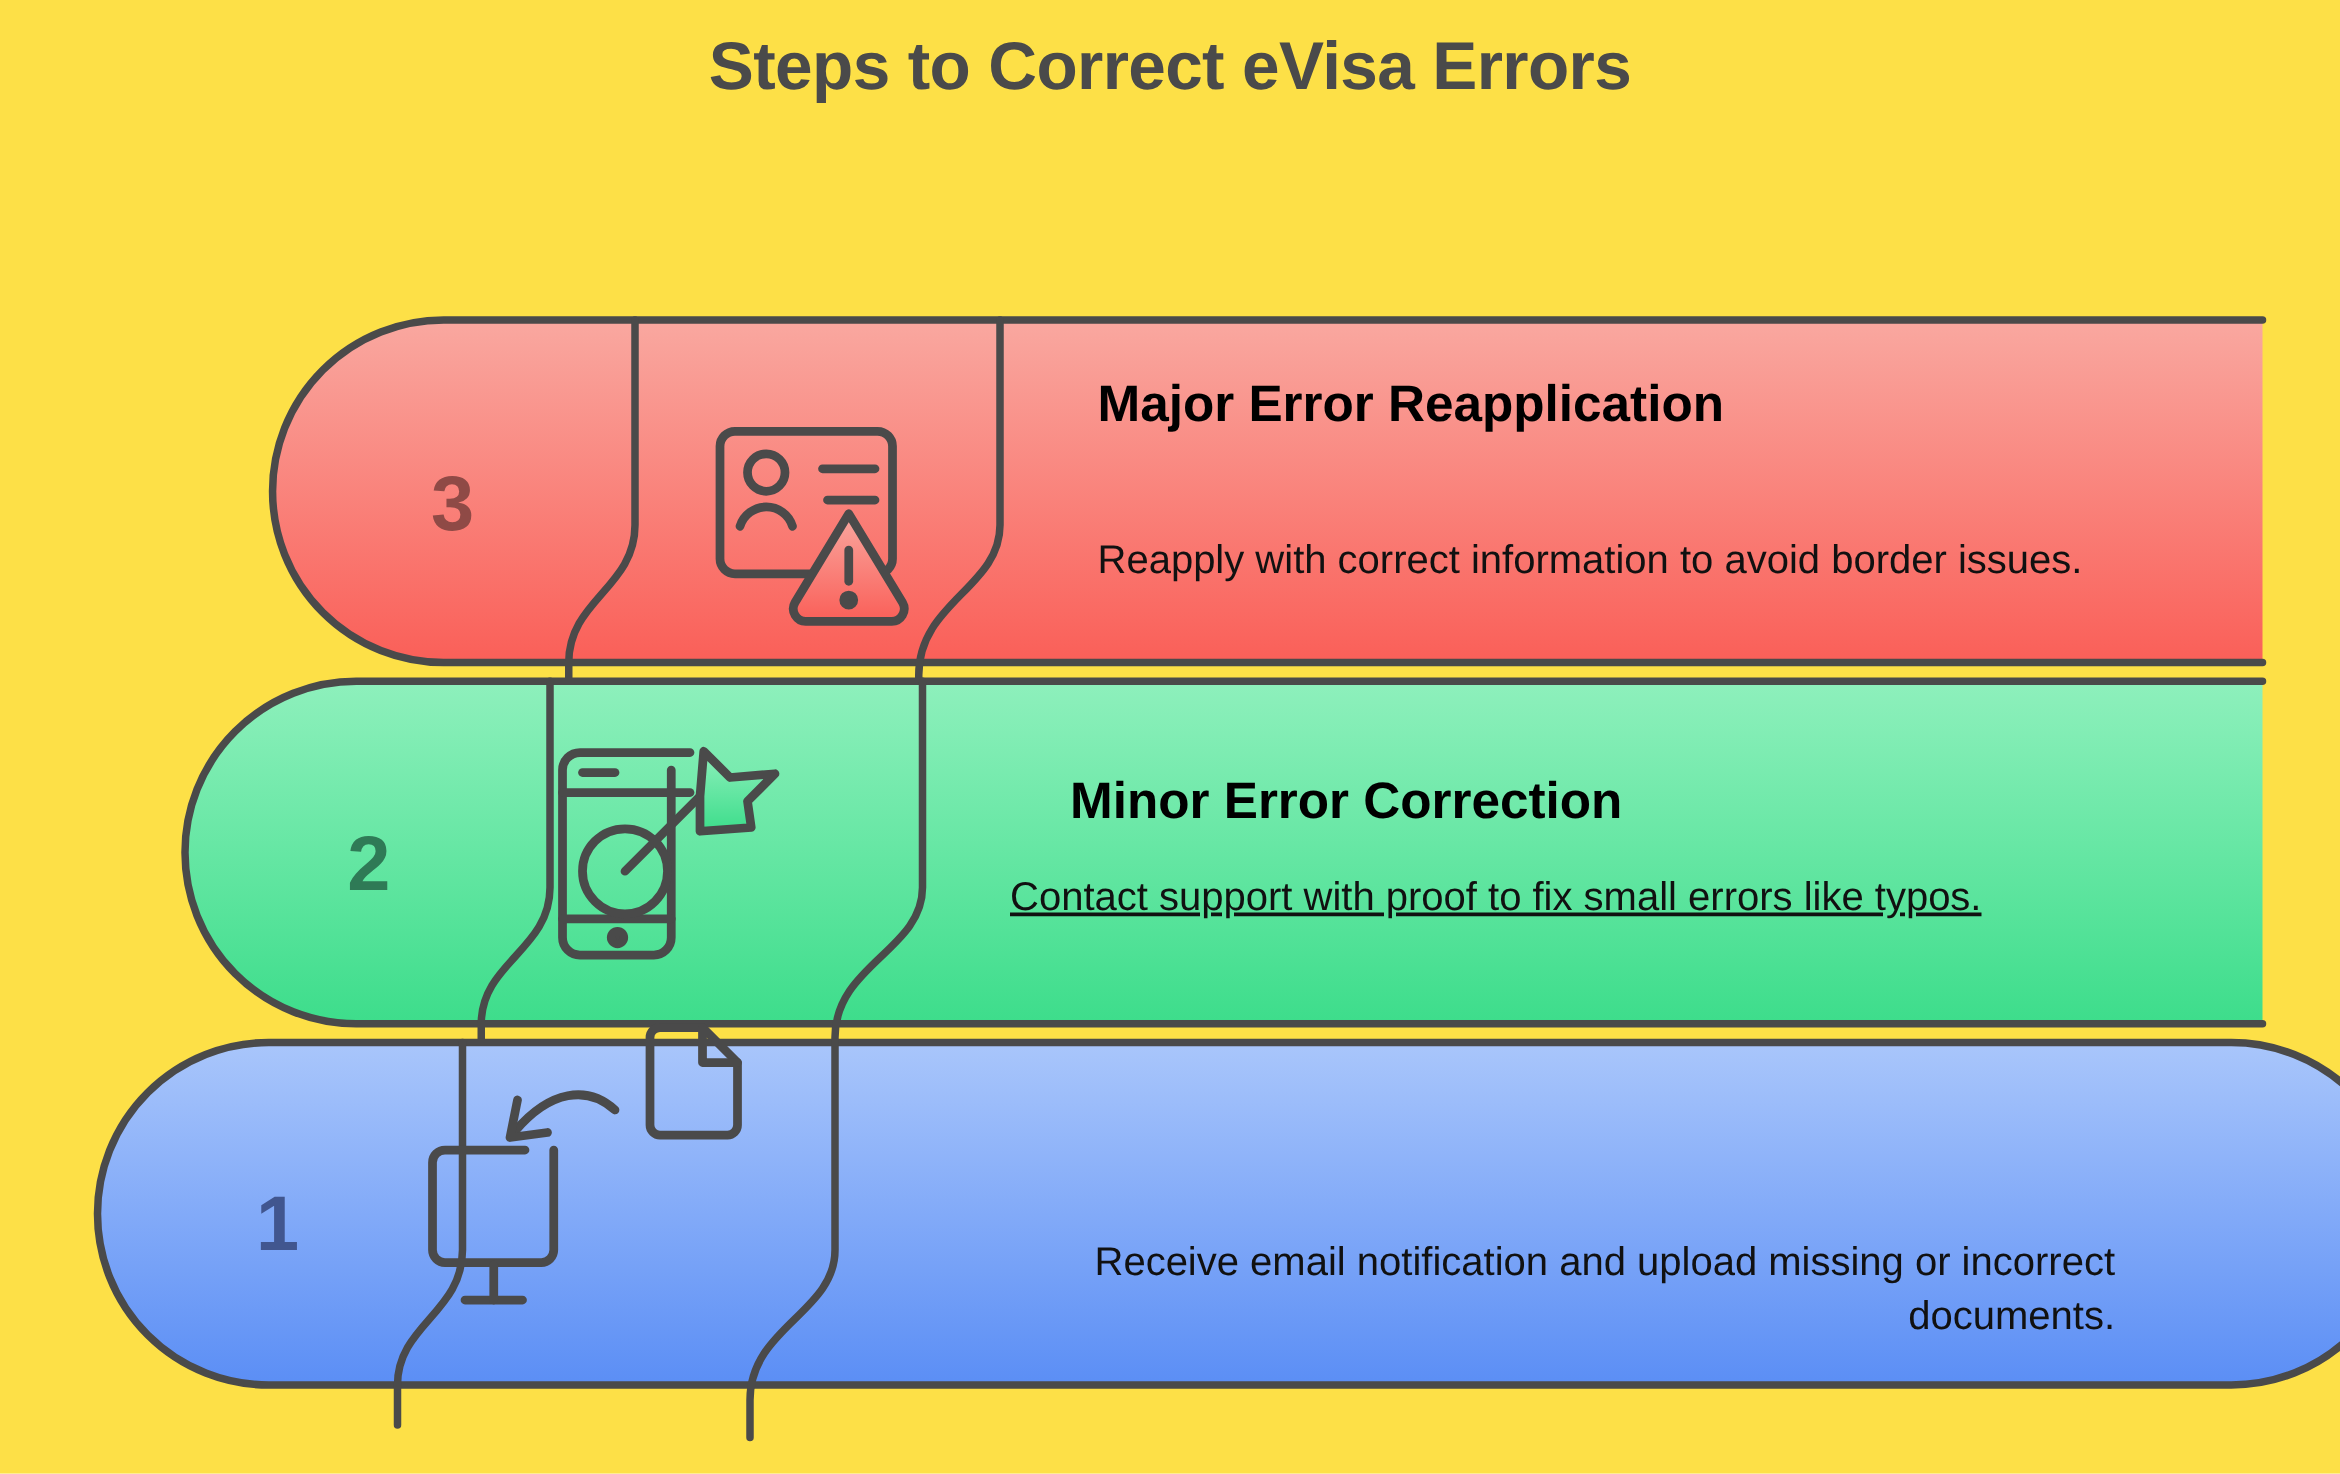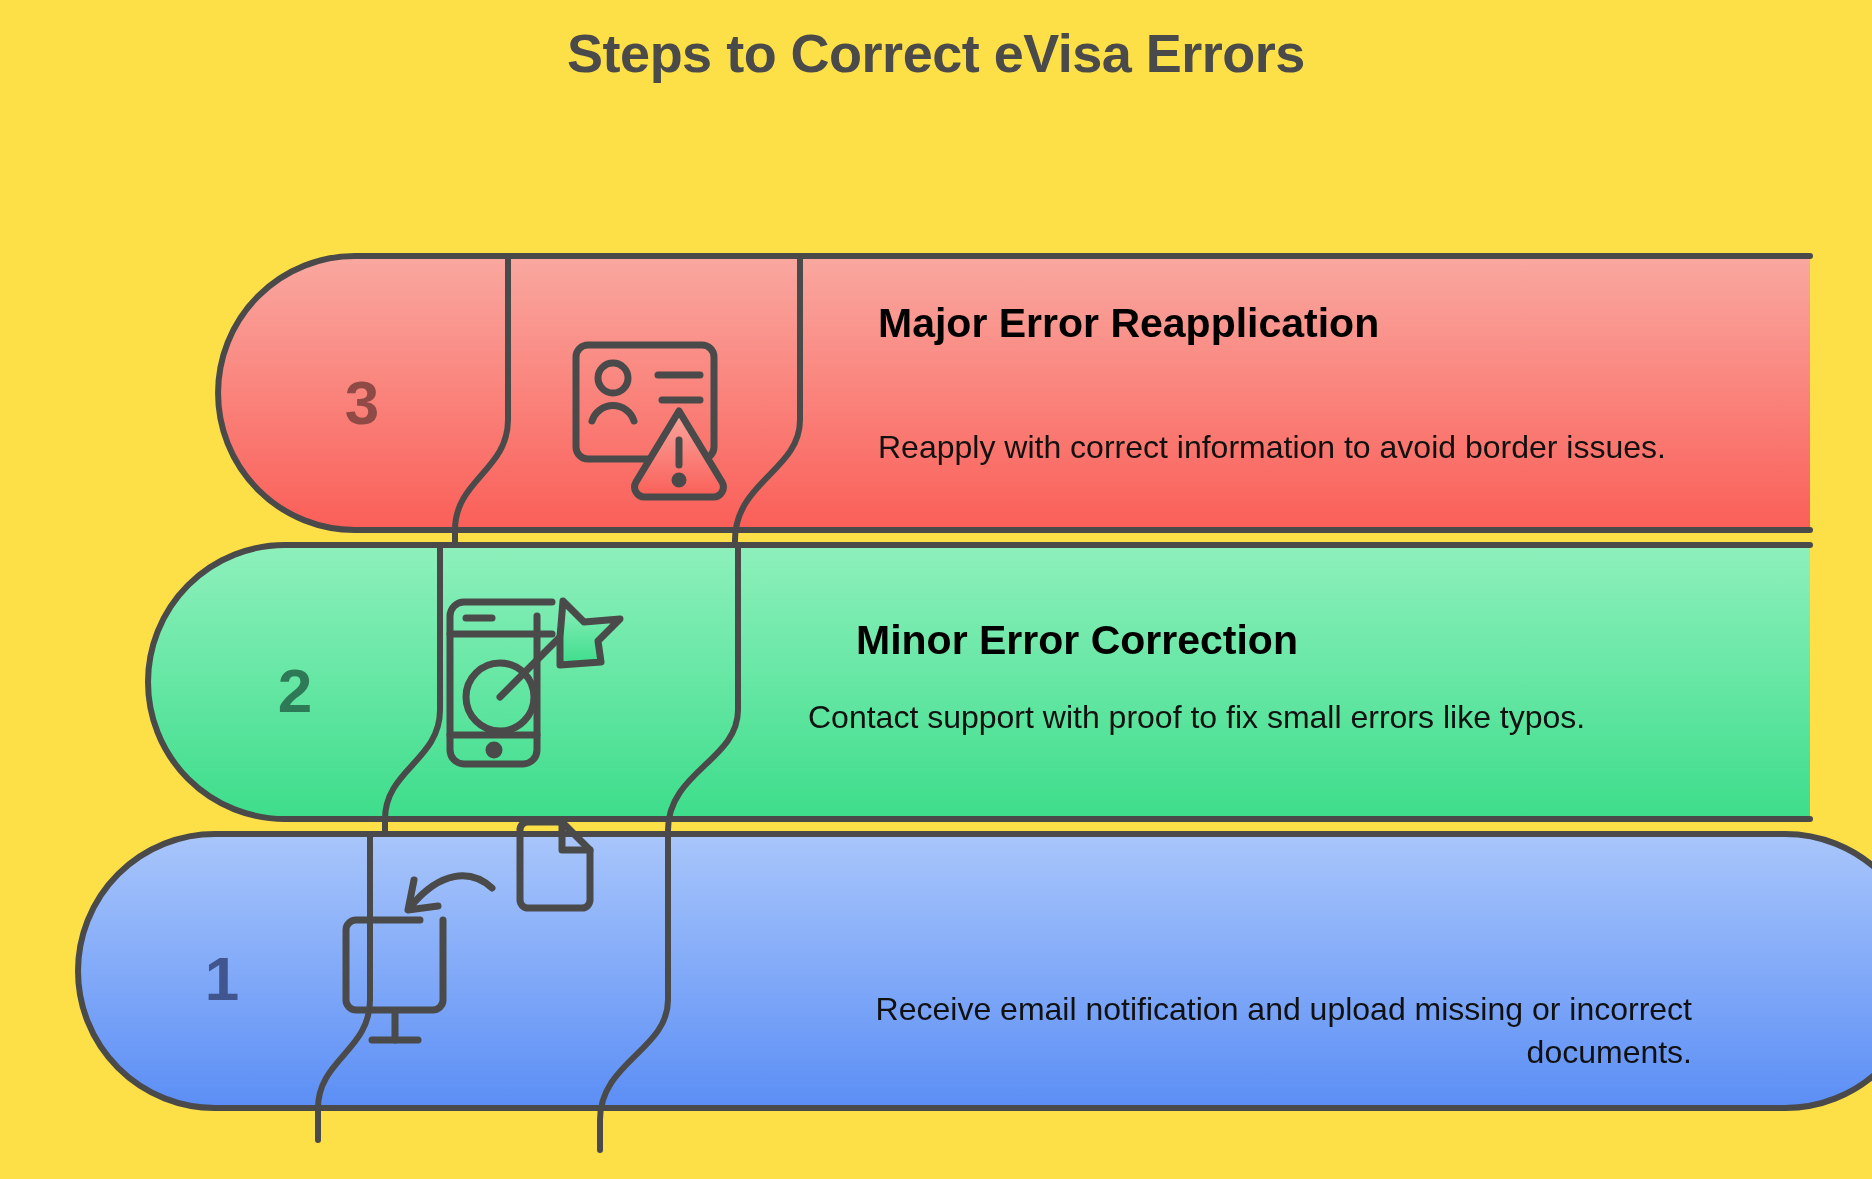--- a/index.html
+++ b/index.html
@@ -150,17 +150,17 @@
         <path d="M 520 900 L 520 830 A 8 8 0 0 1 528 822 L 562 822 L 590 850 L 590 900 A 8 8 0 0 1 582 908 L 528 908 A 8 8 0 0 1 520 900 Z"></path>
         <path d="M 562 822 L 562 850 L 590 850"></path>
       </g>
     </g>
   </svg>
 
   <div class="step-title" style="left:878px; top:300px;">Major Error Reapplication</div>
   <div class="step-desc" style="left:878px; top:426px; width:870px;">Reapply with correct information to avoid border issues.</div>
 
   <div class="step-title" style="left:808px; top:617px;margin-left:48px;">Minor Error Correction</div>
-  <div class="step-desc" style="left:808px; top:696px; width:900px;">Contact support with proof to fix small errors like typos.</div>
+  <div class="step-desc" style="left:808px; top:696px; width:900px;text-decoration:underline;">Contact support with proof to fix small errors like typos.</div>
 
   <div class="step-desc" style="left:732px; top:988px; width:960px;text-align:right;">Receive email notification and upload missing or incorrect documents.</div>
 
 </div>
 
 </body></html>

